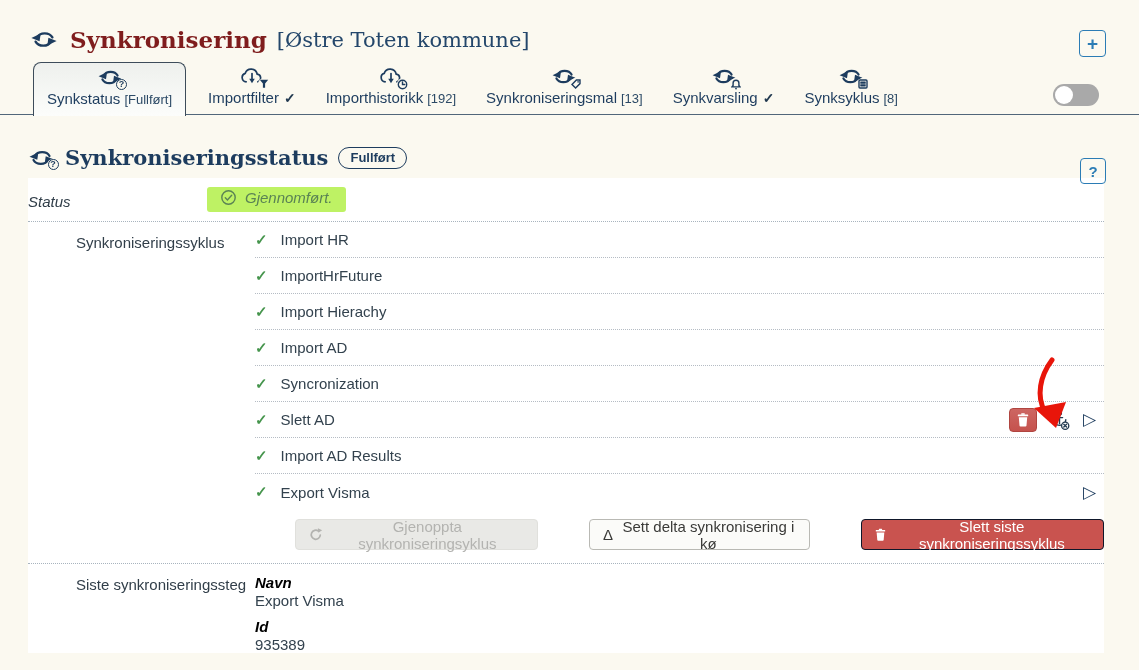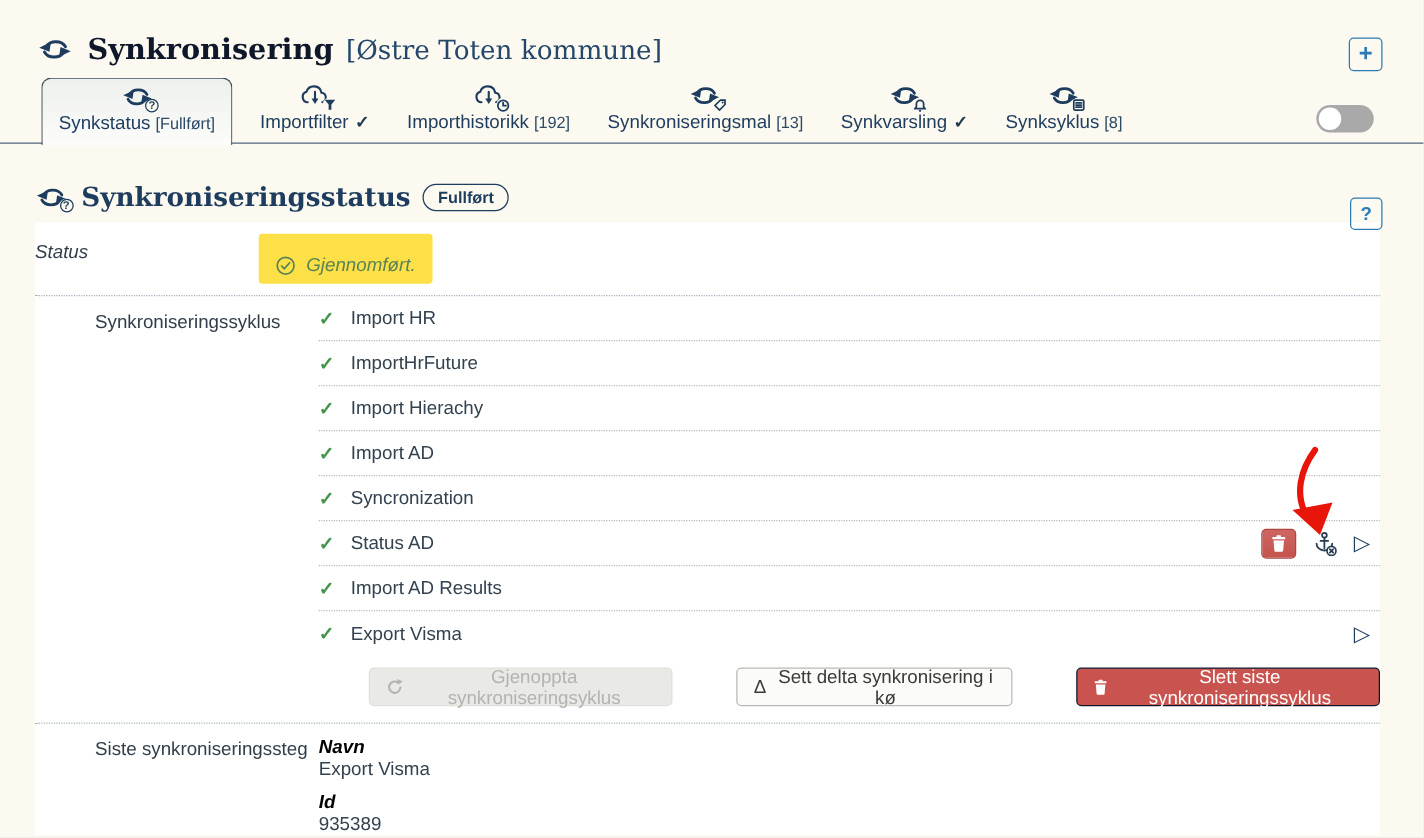--- a/index.html
+++ b/index.html
@@ -9,21 +9,21 @@
     background:#fbf9f0; font-family:"Liberation Sans", sans-serif;
     color:#33424e; font-size:15px;
   }
   svg .s { fill:none; stroke:currentColor; stroke-width:2; stroke-linecap:round; }
   svg .s17 { fill:none; stroke:currentColor; stroke-width:1.7; stroke-linecap:round; }
   svg .s13 { fill:none; stroke:currentColor; stroke-width:1.4; stroke-linecap:round; }
 
   
   .header { display:flex; align-items:center; gap:12px; padding:26px 35px 0 30px; }
   .header .app-icon { color:#1d3c5e; display:flex; }
-  .page-title { font-family:"DejaVu Serif", serif; font-weight:700; font-size:23px; color:#0f172a; }
+  .page-title { font-family:"DejaVu Serif", serif; font-weight:700; font-size:23px; color:#7f1d1d; }
   .page-context { font-family:"DejaVu Serif", serif; font-weight:400; font-size:21px; color:#24476b; margin-left:-2px; }
   .plus-btn {
     position:absolute; top:30px; right:33px; width:27px; height:27px;
     border:1.6px solid #2b7cb5; border-radius:4px; background:transparent;
     color:#2b7cb5; font-size:19px; line-height:22px; font-weight:600; cursor:pointer;
   }
 
   
   .tabbar { display:flex; align-items:flex-end; gap:14px; padding:0 40px 0 33px;
             border-bottom:1.6px solid #51667a; margin-top:8px; }
@@ -53,22 +53,22 @@
               border:1.6px solid #2b7cb5; border-radius:4px; background:transparent;
               color:#2b7cb5; font-size:15px; font-weight:700; cursor:pointer; }
 
   
   .dl { margin:8px 35px 0 28px; background:#fff; }
   .dl-row { display:grid; grid-template-columns:179px 1fr;padding-left:48px; }
   .dl-label { color:#313e49; padding-top:12px; }
   .dl-sep { border-bottom:1.7px dotted #a8b4be; }
   .status-row { padding:9px 0 9px;font-style:italic; }
   .status-row .dl-label { padding-top:6px; }
-  .badge-ok { display:inline-flex; align-items:center; gap:8px; background:#fde047; color:#5a8354;
-              border-radius:3px; padding:17px 13px 6px; font-size:15px; }
+  .badge-ok { display:inline-flex; align-items:center; gap:8px; background:#bef264; color:#5a8354;
+              border-radius:3px; padding:2px 13px 6px; font-size:15px; }
   .steps .step { display:flex; align-items:center; height:36px; gap:13px;
                  border-bottom:1.5px dotted #b5bcc4; }
   .steps .step:last-child { border-bottom:none; }
   .check { color:#46954d; font-size:15px; font-weight:700; }
   .step-actions { margin-left:auto; display:flex; align-items:center; gap:13px; padding-right:8px; }
   .mini-trash { width:28px; height:24px; border-radius:4px; border:1px solid #b04540;
                 background:linear-gradient(#cd6662,#c5524d); color:#fff; display:flex;
                 align-items:center; justify-content:center; cursor:pointer; }
   .anchor-btn { color:#243b52; display:flex; cursor:pointer; }
   .play { color:#1d3c5e; font-size:17px; cursor:pointer; line-height:1; }
@@ -261,21 +261,21 @@
           <div class="step">
             <span class="check">✓</span>
             <span>Import AD</span>
           </div>
           <div class="step">
             <span class="check">✓</span>
             <span>Syncronization</span>
           </div>
           <div class="step">
             <span class="check">✓</span>
-            <span>Status AD</span>
+            <span>Slett AD</span>
             <span class="step-actions">
               <span class="mini-trash">
                 <svg width="12" height="14" viewBox="0 0 12 14">
                   <rect x="4.2" y="0.2" width="3.6" height="1.6" rx="0.5" fill="#fff"></rect>
                   <rect x="0.8" y="1.6" width="10.4" height="1.7" rx="0.6" fill="#fff"></rect>
                   <path d="M1.8 4.3 h8.4 l-0.7 8.2 a1 1 0 0 1 -1 0.9 h-5 a1 1 0 0 1 -1 -0.9 Z" fill="#fff"></path>
                 </svg>
               </span>
               <span class="anchor-btn">
                 <svg width="20" height="20" viewBox="0 0 20 20">

